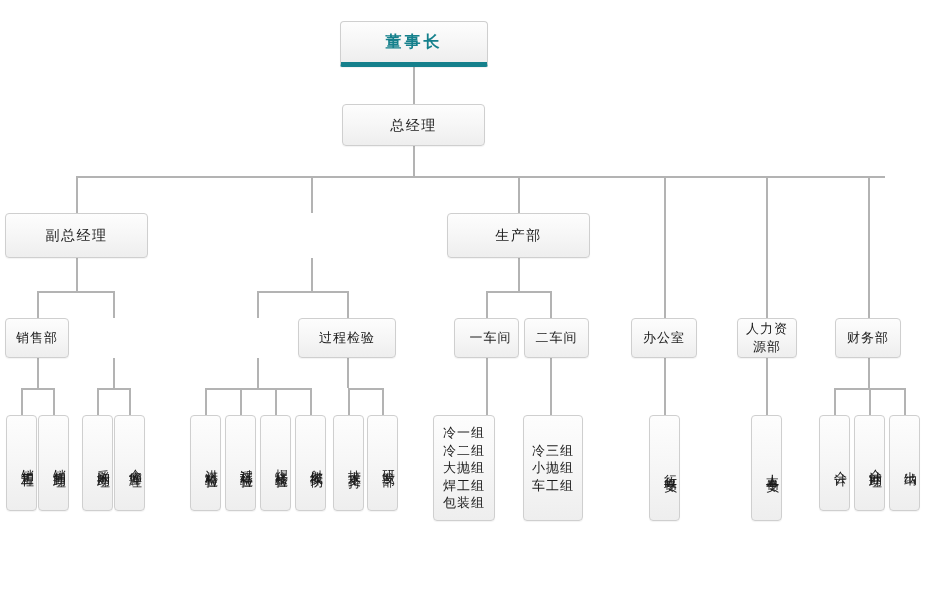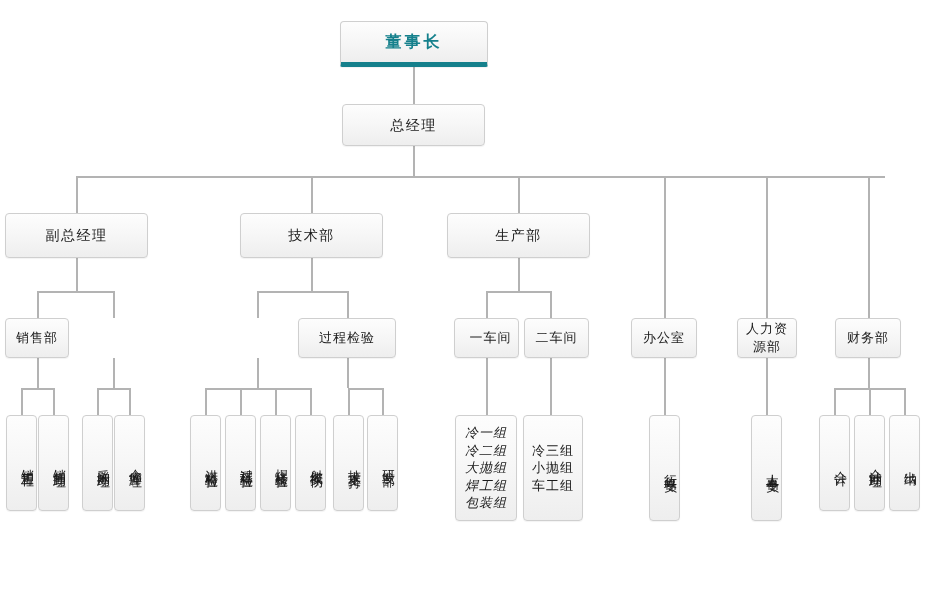--- a/index.html
+++ b/index.html
@@ -133,21 +133,20 @@
   <div class="ln h" style="left:834px; top:388px; width:72px;"></div>
   <div class="ln v" style="left:834px; top:388px; height:27px;"></div>
   <div class="ln v" style="left:869px; top:388px; height:27px;"></div>
   <div class="ln v" style="left:904px; top:388px; height:27px;"></div>
 
   <div class="node lvl2" style="left:342px; top:104px; width:143px; height:42px;">总经理</div>
 
   <div class="node root" style="left:340px; top:21px; width:148px; height:46px;">董事长</div>
 
   <div class="node lvl2" style="left:5px; top:213px; width:143px; height:45px;">副总经理</div>
-  <div class="node lvl2" style="left:240px; top:213px; width:143px; height:45px;">技术部</div>
   <div class="node lvl2" style="left:447px; top:213px; width:143px; height:45px;">生产部</div>
 
   <div class="node lvl3" style="left:5px; top:318px; width:64px; height:40px;">销售部</div>
 
   <div class="node lvl3" style="left:298px; top:318px; width:98px; height:40px;">过程检验</div>
 
   <div class="node lvl3" style="left:454px; top:318px; width:65px; height:40px;padding-left:8px;">一车间</div>
   <div class="node lvl3" style="left:524px; top:318px; width:65px; height:40px;">二车间</div>
 
   <div class="node lvl3" style="left:631px; top:318px; width:66px; height:40px;">办公室</div>
@@ -164,21 +163,21 @@
   <div class="node vert" style="left:82px; top:415px; width:31px; height:96px;">采购助理</div>
   <div class="node vert" style="left:114px; top:415px; width:31px; height:96px;">仓库管理</div>
 
   <div class="node vert" style="left:190px; top:415px; width:31px; height:96px;">进料检验</div>
   <div class="node vert" style="left:225px; top:415px; width:31px; height:96px;">过程检验</div>
   <div class="node vert" style="left:260px; top:415px; width:31px; height:96px;">焊接检验</div>
   <div class="node vert" style="left:295px; top:415px; width:31px; height:96px;">射线探伤</div>
   <div class="node vert" style="left:333px; top:415px; width:31px; height:96px;">技术支持</div>
   <div class="node vert" style="left:367px; top:415px; width:31px; height:96px;">研发部</div>
 
-  <div class="node stack" style="left:455px; top:415px; width:62px; height:106px;font-style:italic;">
+  <div class="node stack" style="left:433px; top:415px; width:62px; height:106px;">
     <span>冷一组</span>
     <span>冷二组</span>
     <span>大抛组</span>
     <span>焊工组</span>
     <span>包装组</span>
   </div>
   <div class="node stack" style="left:523px; top:415px; width:60px; height:106px;">
     <span>冷三组</span>
     <span>小抛组</span>
     <span>车工组</span>

